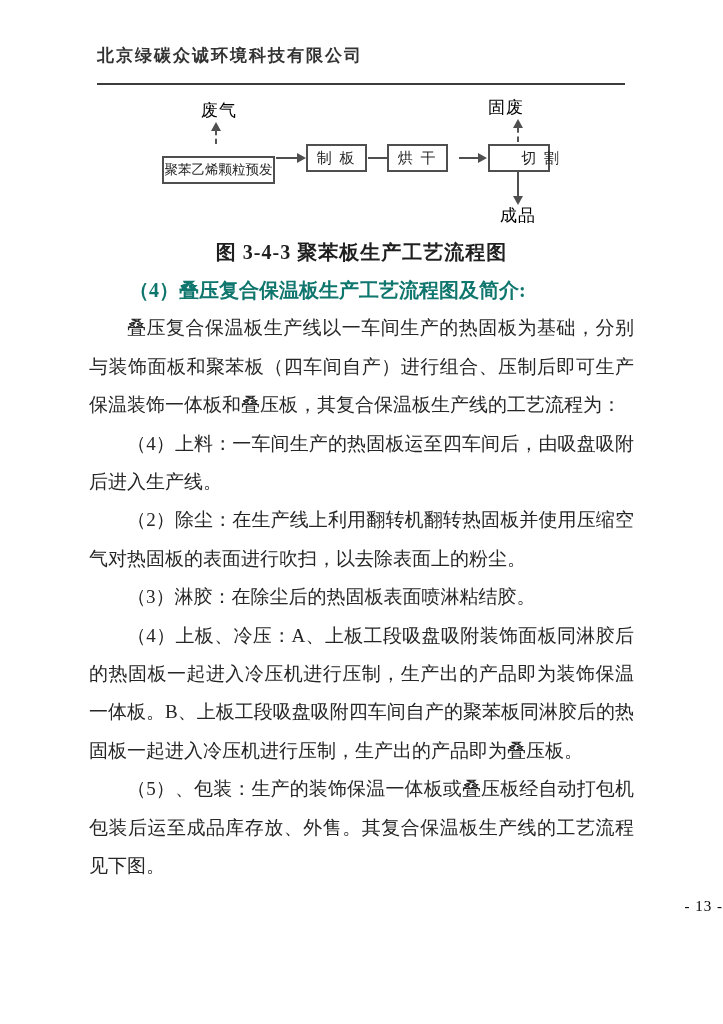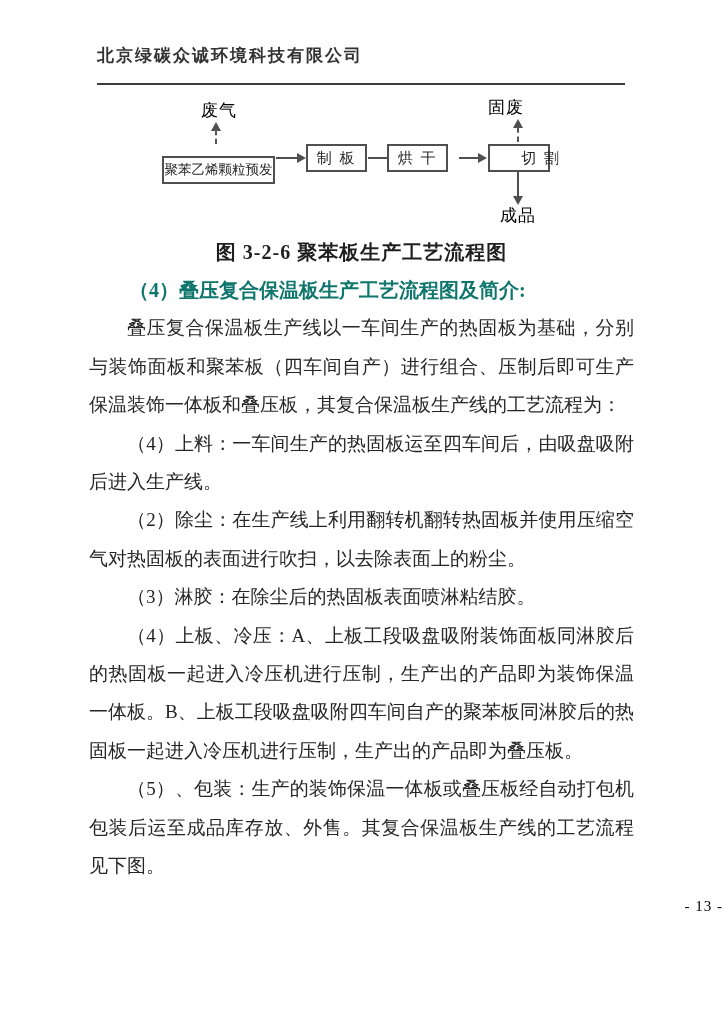--- a/index.html
+++ b/index.html
@@ -96,21 +96,21 @@
 
     <div class="fc-label" style="left:484px;top:96px;">固废</div>
     <div class="head-up" style="left:513px;top:119px;"></div>
     <div class="vdash" style="left:517px;top:127px;height:15px;"></div>
 
     <div class="vline" style="left:517px;top:172px;height:25px;"></div>
     <div class="head-down" style="left:513px;top:196px;"></div>
     <div class="fc-label" style="left:496px;top:204px;">成品</div>
   </div>
 
-  <div class="caption">图 3-2-6 聚苯板生产工艺流程图</div>
+  <div class="caption">图 3-4-3 聚苯板生产工艺流程图</div>
 
   <div class="content">
     <p class="heading">（4）叠压复合保温板生产工艺流程图及简介:</p>
     <p>叠压复合保温板生产线以一车间生产的热固板为基础，分别与装饰面板和聚苯板（四车间自产）进行组合、压制后即可生产保温装饰一体板和叠压板，其复合保温板生产线的工艺流程为：</p>
     <p>（4）上料：一车间生产的热固板运至四车间后，由吸盘吸附后进入生产线。</p>
     <p>（2）除尘：在生产线上利用翻转机翻转热固板并使用压缩空气对热固板的表面进行吹扫，以去除表面上的粉尘。</p>
     <p>（3）淋胶：在除尘后的热固板表面喷淋粘结胶。</p>
     <p>（4）上板、冷压：A、上板工段吸盘吸附装饰面板同淋胶后的热固板一起进入冷压机进行压制，生产出的产品即为装饰保温一体板。B、上板工段吸盘吸附四车间自产的聚苯板同淋胶后的热固板一起进入冷压机进行压制，生产出的产品即为叠压板。</p>
     <p>（5）、包装：生产的装饰保温一体板或叠压板经自动打包机包装后运至成品库存放、外售。其复合保温板生产线的工艺流程见下图。</p>
   </div>

